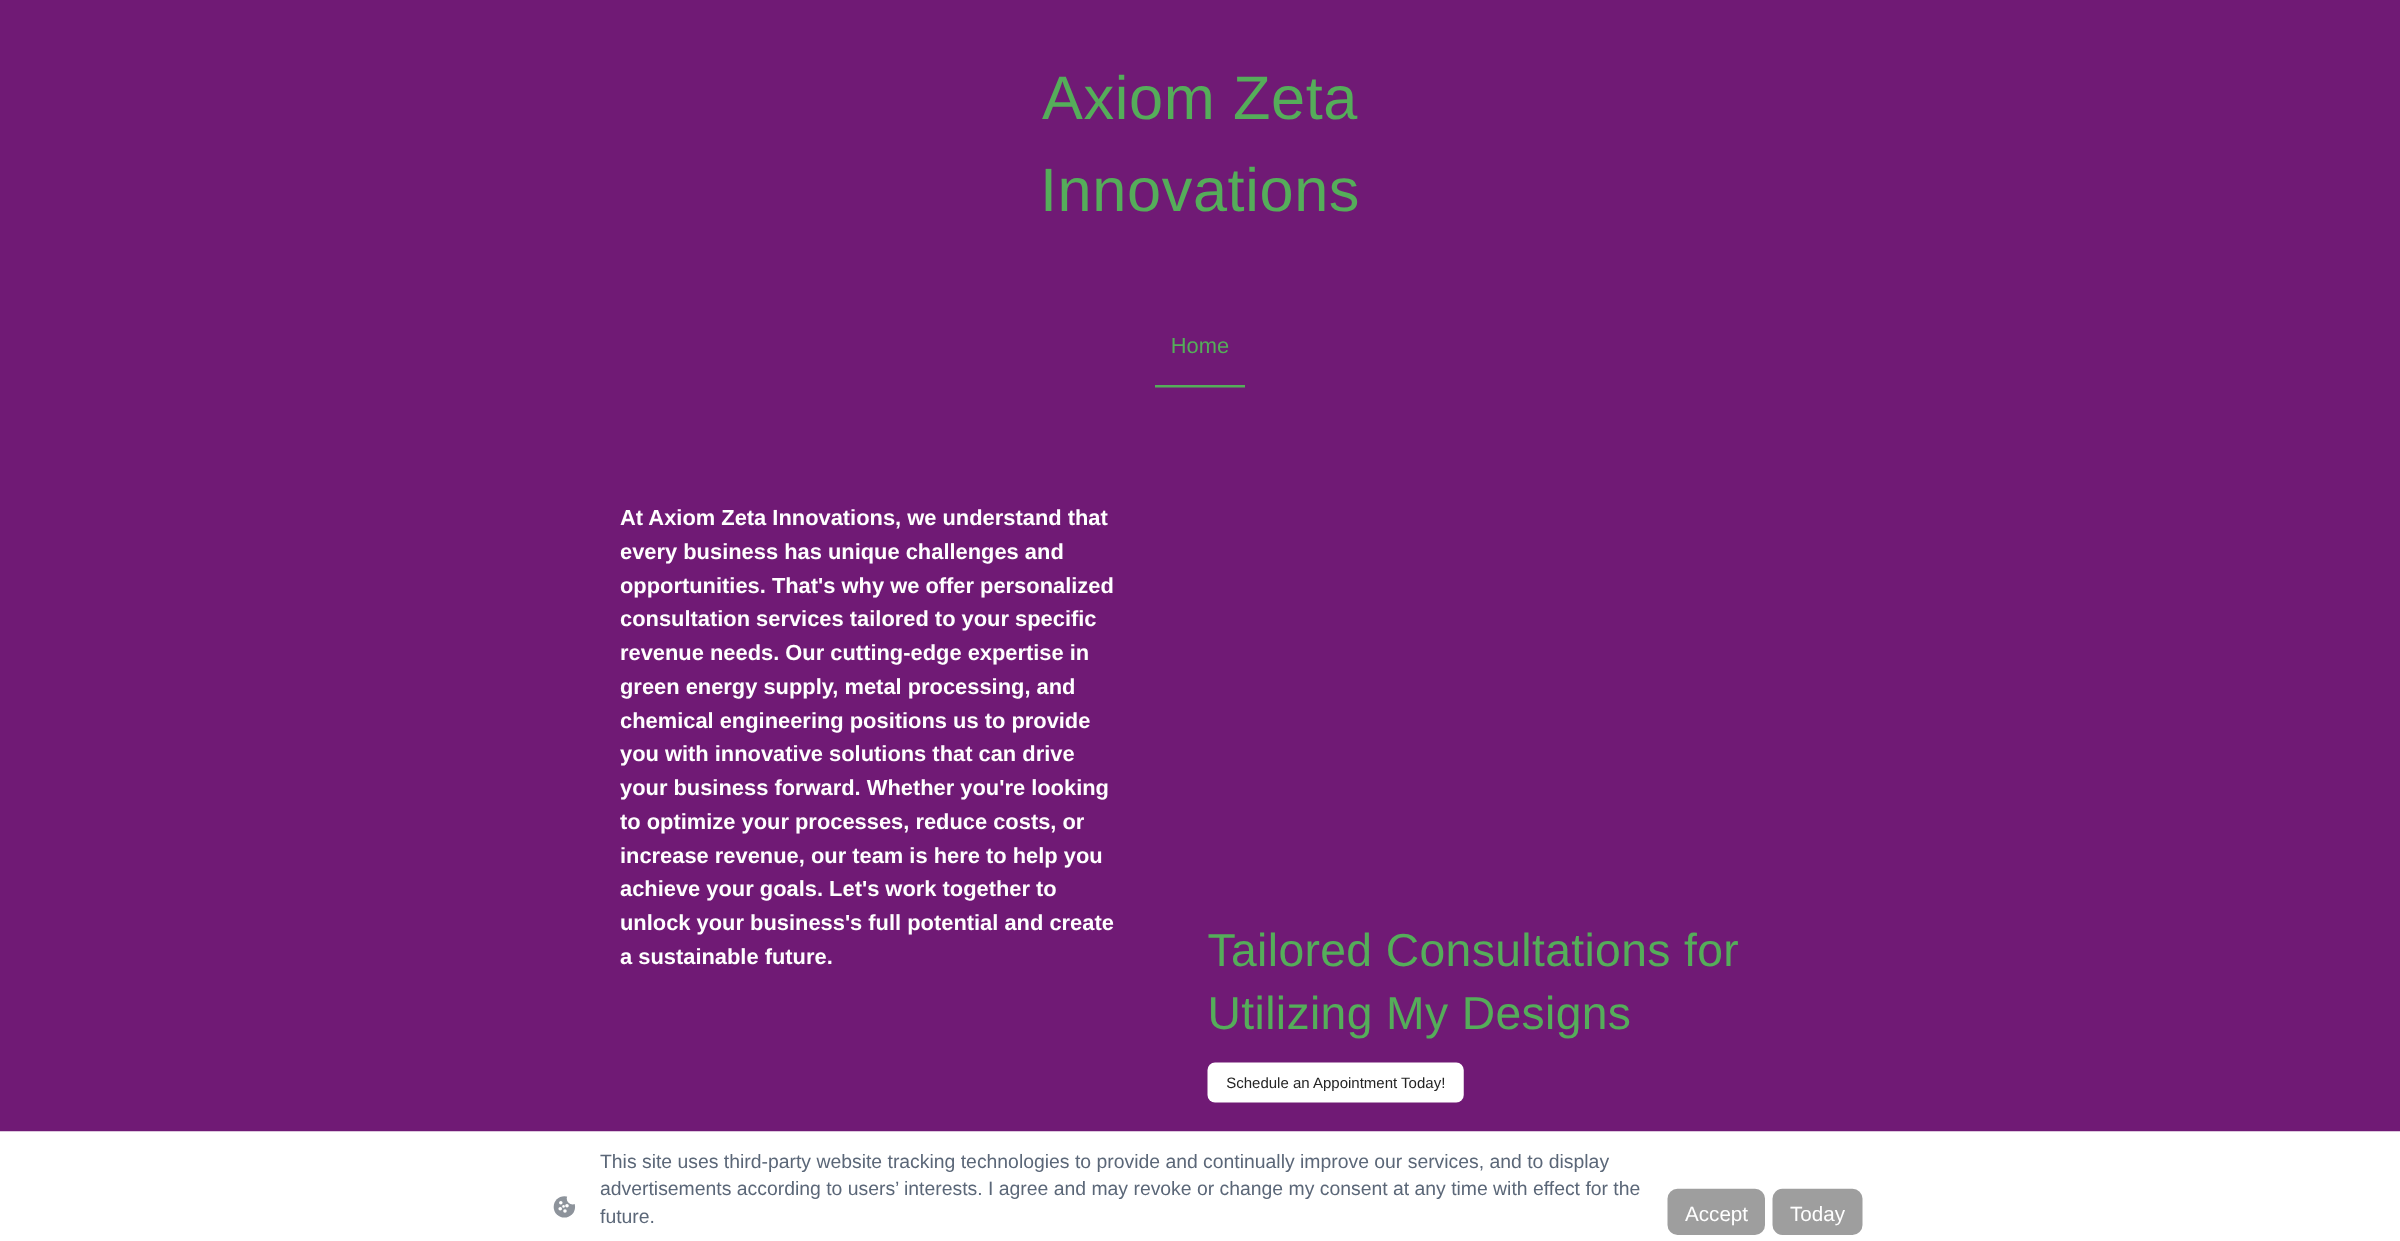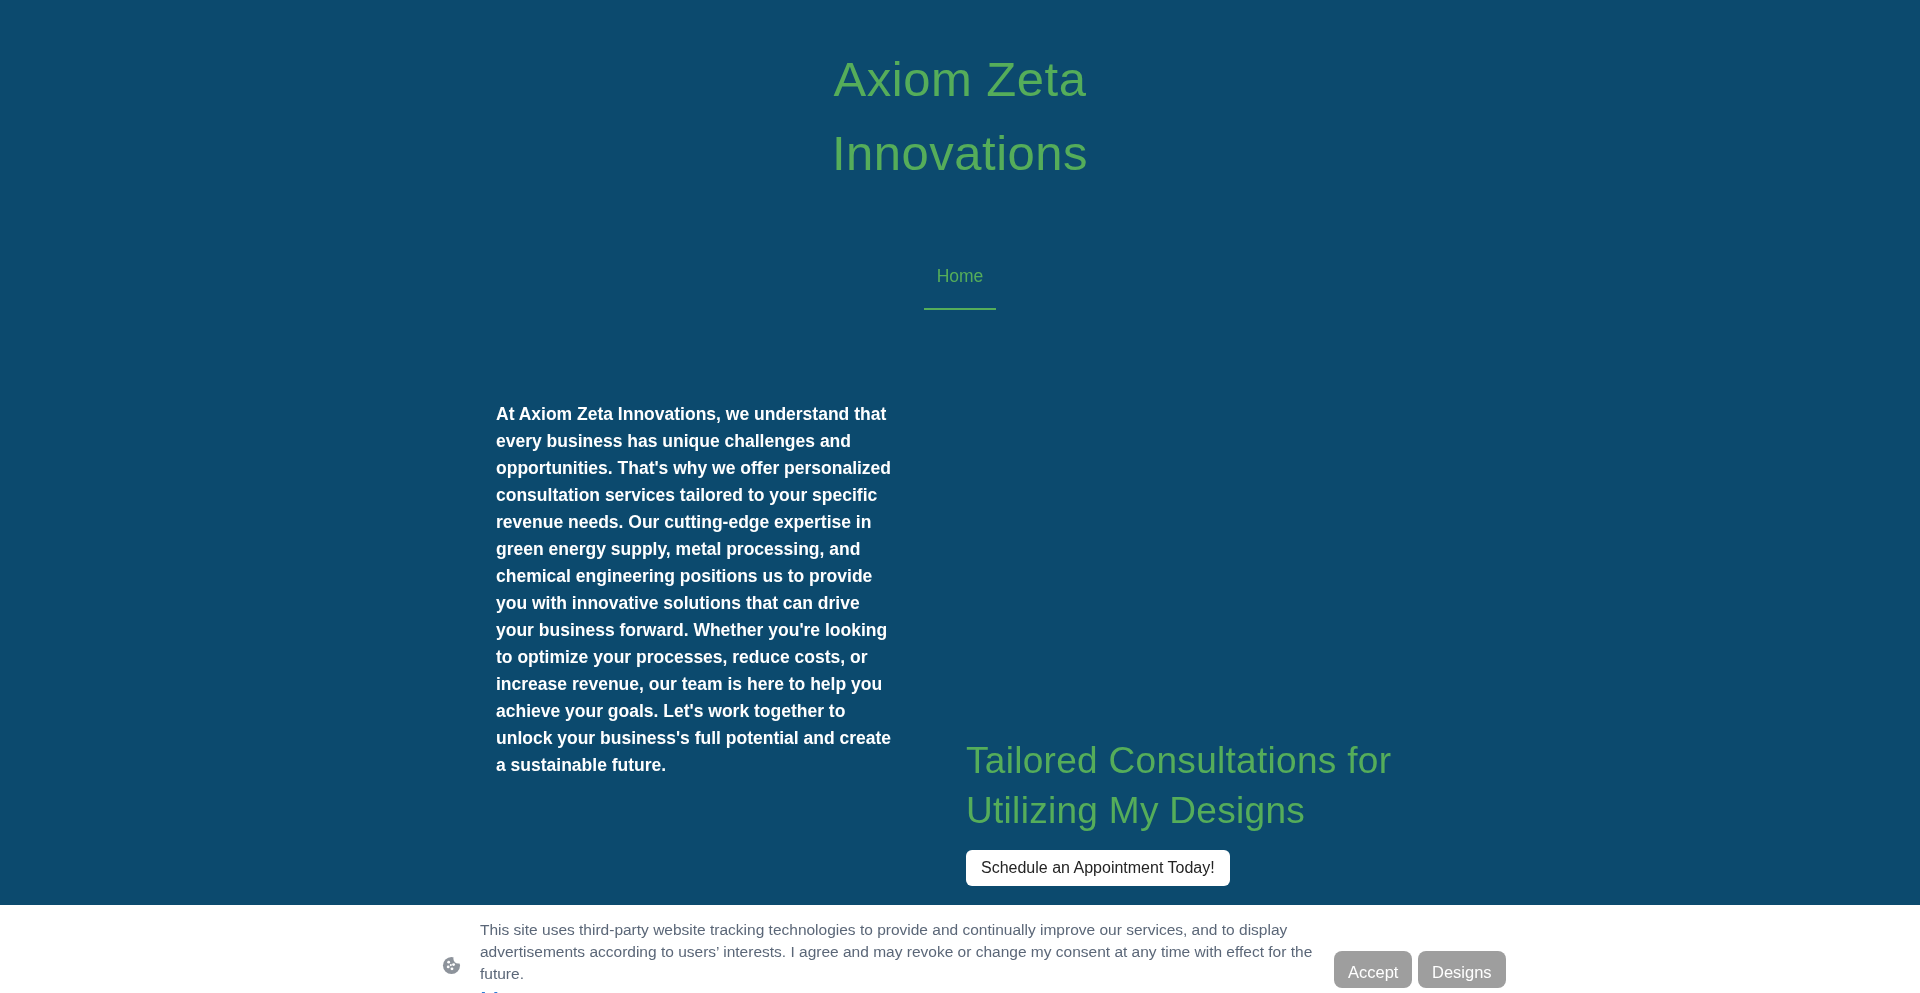--- a/index.html
+++ b/index.html
@@ -1,19 +1,19 @@
 <!DOCTYPE html>
 <html><head>
 <meta charset="utf-8">
 <style>
   * { margin:0; padding:0; box-sizing:border-box; }
   html,body { background:#161616; }
   .page {
     position:relative; width:1920px; height:993px;
-    background:#0c4a6e; overflow:hidden;
+    background:#701a75; overflow:hidden;
     font-family:"Liberation Sans", sans-serif;
   }
   .site-title {
     position:absolute; top:42px; left:50%; transform:translateX(-50%);
     width:470px; text-align:center;
     color:#55ad5a; font-size:49px; line-height:74px; font-weight:500;
     letter-spacing:0.5px;
   }
   .main-nav {
     position:absolute; top:266px; left:0; width:100%;
@@ -29,21 +29,21 @@
     position:absolute; left:496px; top:401px; width:400px;
     color:#ffffff; font-size:17.5px; line-height:27px; font-weight:700;
   }
   .cta-section { position:absolute; left:966px; top:688px; width:485px;margin-top:48px; }
   .cta-heading {
     color:#55ad5a; font-size:37px; line-height:50px; font-weight:500;
     margin-bottom:14px; letter-spacing:0.3px;
   }
   .cta-button {
     background:#ffffff; color:#242424; border:none; border-radius:6px;
-    font-size:16px; padding:9px 15px; font-family:inherit; cursor:pointer;
+    font-size:12px; padding:9px 15px; font-family:inherit; cursor:pointer;
   }
   .cookie-banner {
     position:absolute; left:0; top:865px; width:1920px; height:128px;
     background:#ffffff;
     margin-top:40px;
   }
   .cookie-icon { position:absolute; left:442px; top:51px; width:19px; height:19px; }
   .cookie-message {
     position:absolute; left:480px; top:14px; width:845px;
     color:#5b6778; font-size:15.5px; line-height:22px;
@@ -86,16 +86,16 @@
         <circle cx="7" cy="6.5" r="1.5" fill="#ffffff"></circle>
         <circle cx="12.2" cy="9" r="1.5" fill="#ffffff"></circle>
         <circle cx="6.5" cy="11.5" r="1.5" fill="#ffffff"></circle>
         <circle cx="10.5" cy="13.5" r="1.5" fill="#ffffff"></circle>
         <circle cx="9.3" cy="9.6" r="1.1" fill="#ffffff"></circle>
       </svg>
     </span>
     <p class="cookie-message">This site uses third-party website tracking technologies to provide and continually improve our services, and to display advertisements according to users’ interests. I agree and may revoke or change my consent at any time with effect for the future.</p>
     <a class="cookie-more">More</a>
     <button class="cookie-btn accept">Accept</button>
-    <button class="cookie-btn reject">Designs</button>
+    <button class="cookie-btn reject">Today</button>
   </div>
 
 </div>
 
 </body></html>

